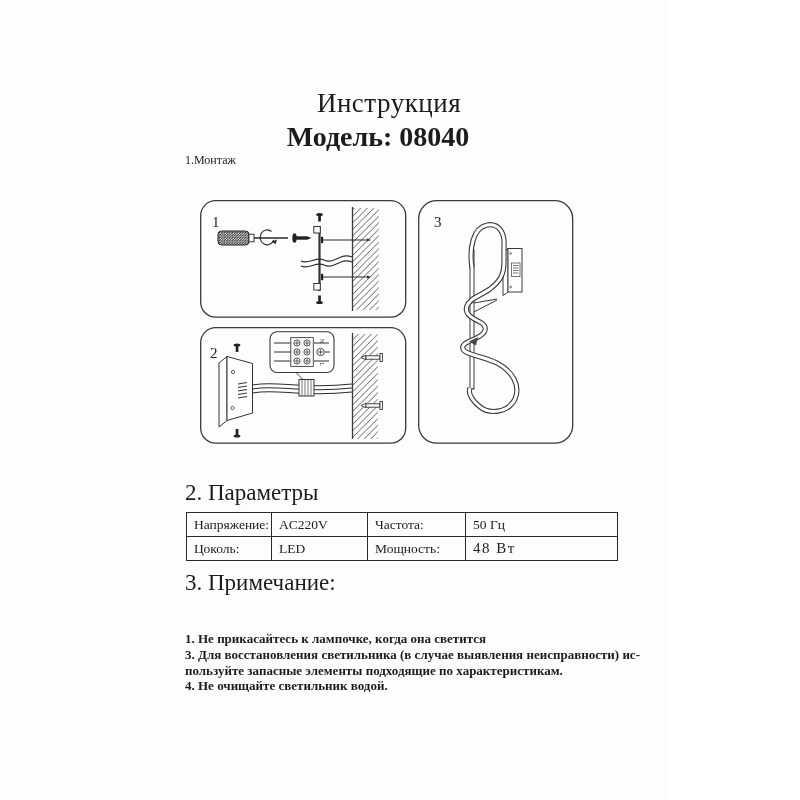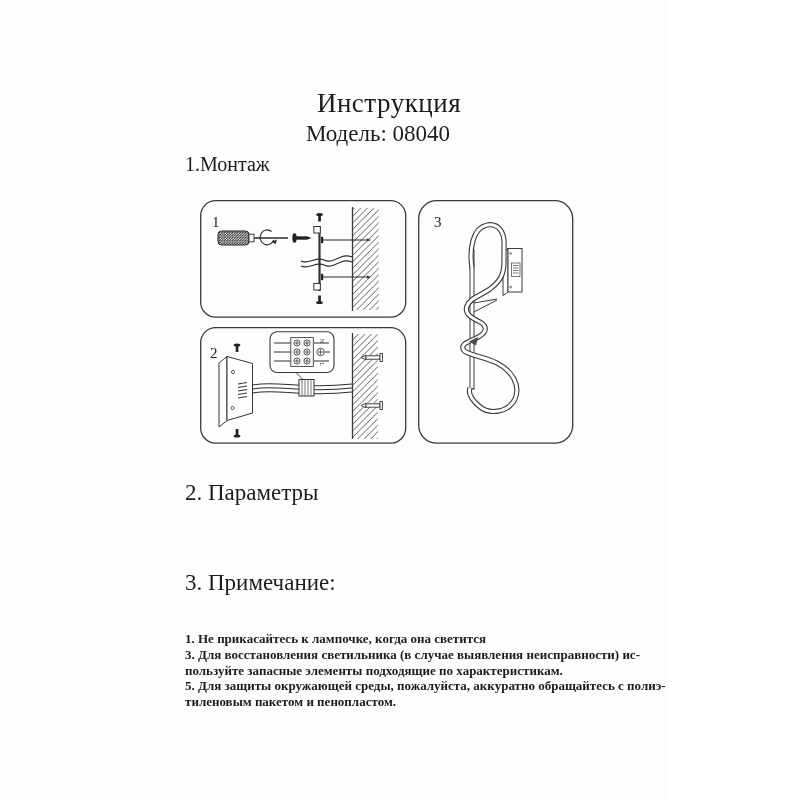--- a/index.html
+++ b/index.html
@@ -6,23 +6,23 @@
   .page{
     position:relative;width:668px;height:800px;background:#fdfdfd;
     font-family:"Liberation Serif", serif;color:#1c1c1c;overflow:hidden;
   }
   .title{
     position:absolute;top:88px;left:0;width:778px;text-align:center;
     font-size:27px;font-weight:normal;letter-spacing:.5px;margin:0;
   }
   .model{
     position:absolute;top:121px;left:0;width:756px;text-align:center;
-    font-size:23px;font-weight:normal;margin:0;
-  }
-  .h-montage{position:absolute;top:153px;left:185px;font-size:20px;}
+    font-size:28px;font-weight:bold;margin:0;
+  }
+  .h-montage{position:absolute;top:153px;left:185px;font-size:12px;}
   .diagrams{position:absolute;top:200px;left:200px;}
   .h-params{position:absolute;top:480px;left:185px;font-size:23px;}
   .params-table{
     position:absolute;top:512px;left:186px;width:431px;
     border-collapse:collapse;table-layout:fixed;
   }
   .params-table td{
     border:1.5px solid #2a2a2a;height:23px;font-size:13.5px;
     padding:0 0 0 7px;vertical-align:middle;overflow:hidden;white-space:nowrap;
   }
@@ -243,24 +243,45 @@
                    C312,171 321,185 315,199 C308,213 289,215 279,206
                    C271,199 268,193 270,188" fill="none" stroke="#fff" stroke-width="3"></path>
           <polygon points="269,141.5 278,137 276,145.5" fill="#4a4a4a"></polygon>
         </g>
       </g>
     </g>
   </svg>
 
   <div class="h-params">2. Параметры</div>
 
+  <table class="params-table">
+    <colgroup>
+      <col style="width:85px">
+        <col style="width:96px">
+        <col style="width:98px">
+        <col style="width:152px">
+    </colgroup>
+    <tbody>
+        <tr>
+      <td>Напряжение:</td>
+      <td>AC220V</td>
+      <td>Частота:</td>
+      <td>50 Гц</td>
+    </tr>
+    <tr>
+      <td>Цоколь:</td>
+      <td>LED</td>
+      <td>Мощность:</td>
+      <td class="big">48 Вт</td>
+    </tr>
+  </tbody>
+    </table>
 
   <div class="h-notes">3. Примечание:</div>
 
   <div class="notes">
     <p>1. Не прикасайтесь к лампочке, когда она светится</p>
     <p>3. Для восстановления светильника (в случае  выявления неисправности) ис-
 пользуйте запасные элементы подходящие по характеристикам.</p>
-    <p>5. Для защиты окружающей среды, пожалуйста, аккуратно обращайтесь с полиэ-
-тиленовым пакетом и пенопластом.</p>
+    <p>4. Не очищайте  светильник водой.</p>
   </div>
 
 </div>
 
 </body></html>

